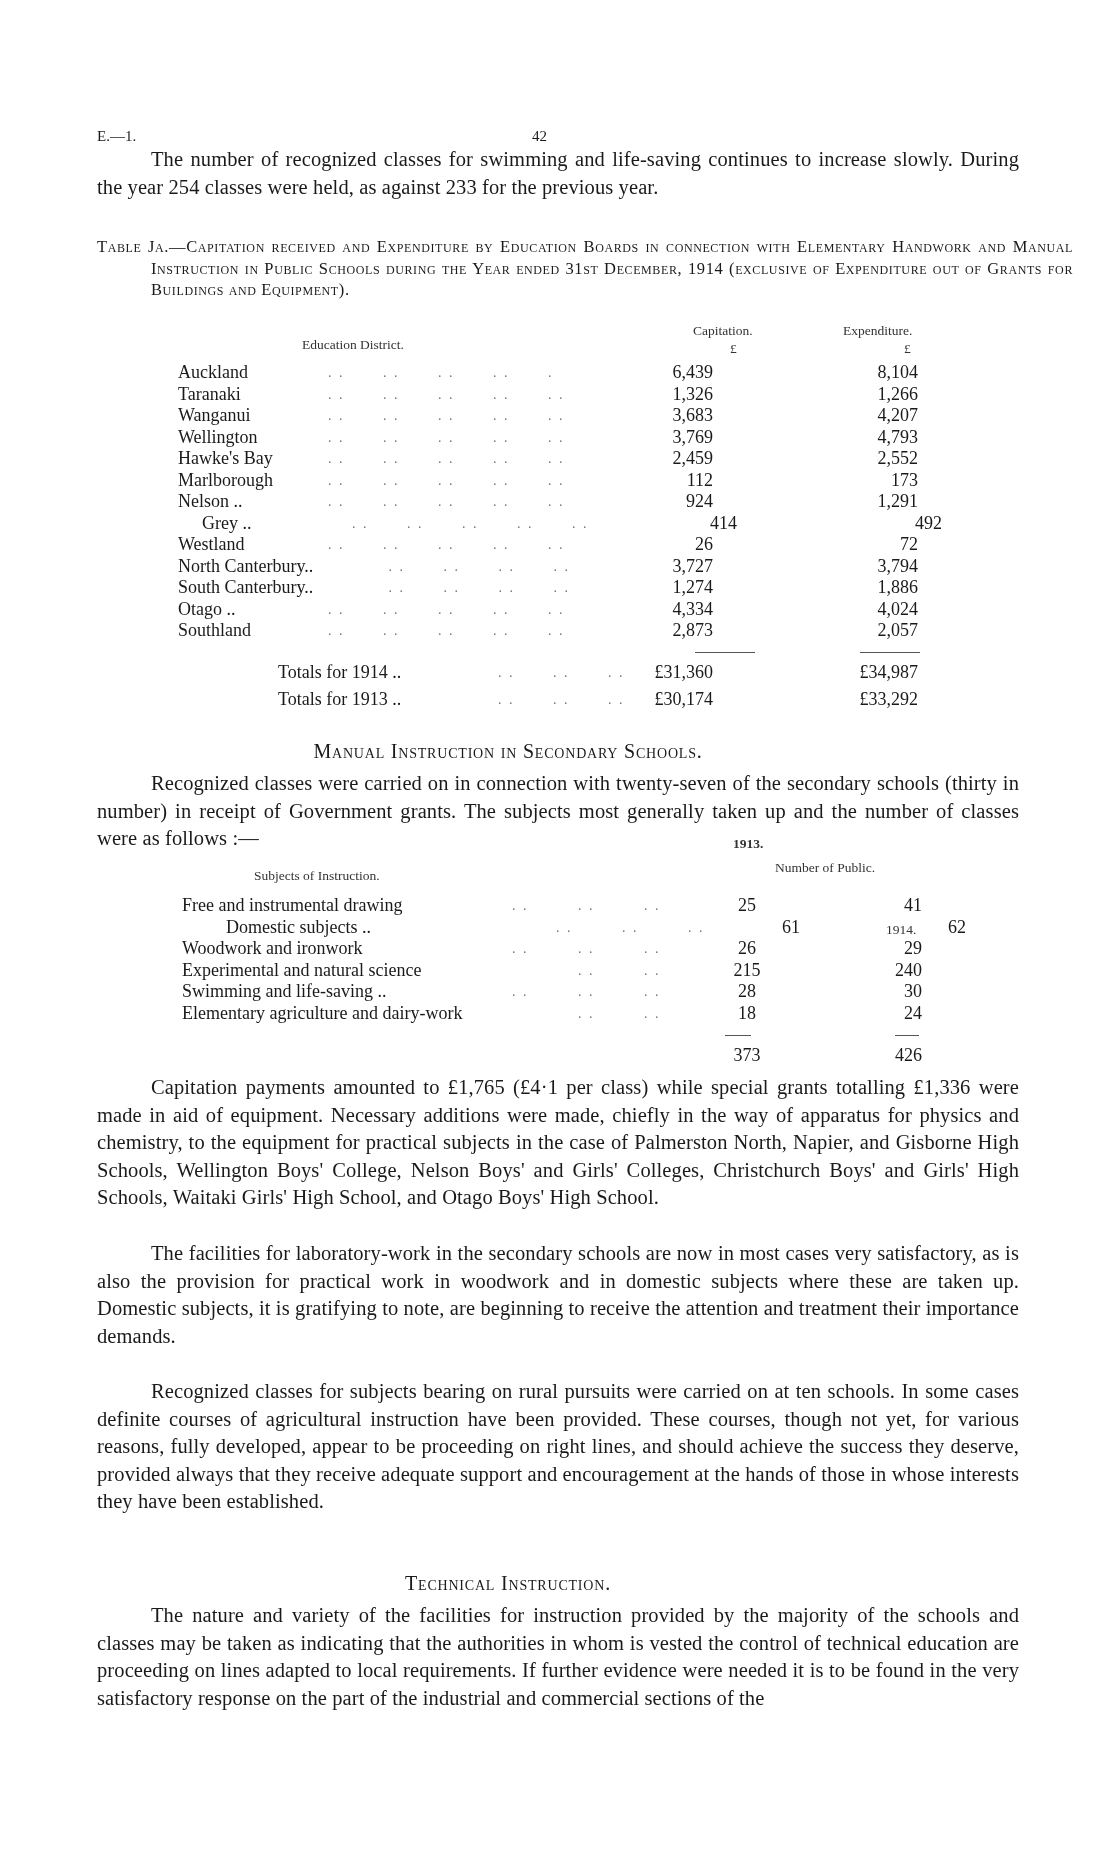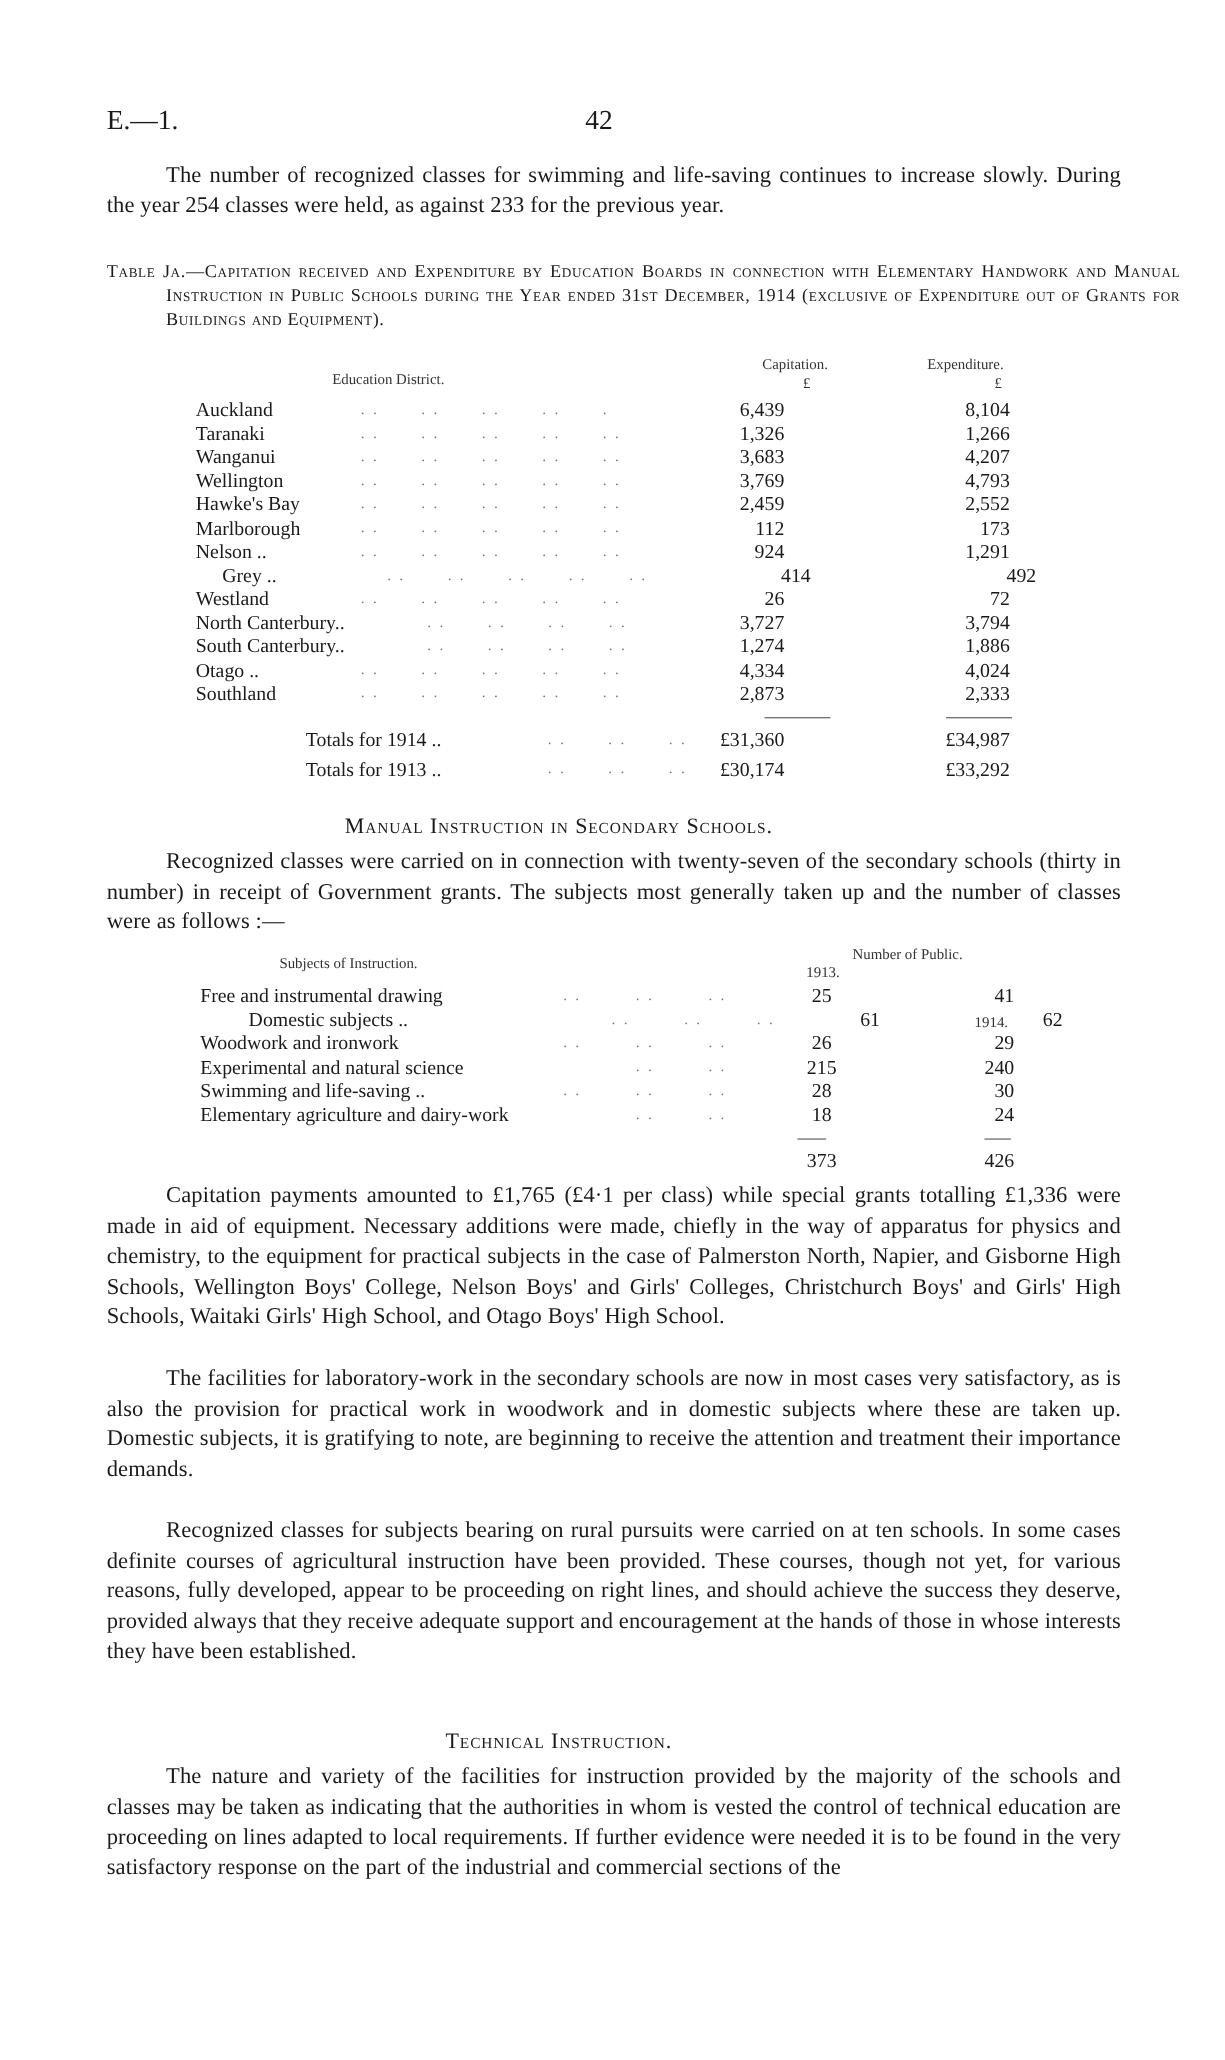--- a/index.html
+++ b/index.html
@@ -1,19 +1,19 @@
 <!DOCTYPE html>
 <html><head>
 <meta charset="utf-8">
 <style>
   html, body { margin:0; padding:0; background:#ffffff; }
   body { width:1114px; height:1873px; position:relative; overflow:hidden;
          font-family:"Liberation Serif","DejaVu Serif",serif; color:#1a1a1a; }
   .abs { position:absolute; }
-  .hdr { font-size:25px; }
+  .hdr { font-size:15px;margin-top:32px; }
   .para { position:absolute; left:97px; width:922px; font-size:20.5px; line-height:27.5px;
           text-align:justify; text-indent:54px; letter-spacing:0.1px; }
   .ttitle { position:absolute; left:97px; width:922px; font-size:16.5px; line-height:21.5px;
             font-variant:small-caps; text-align:justify; padding-left:54px; text-indent:-54px;
             letter-spacing:0.6px; }
   .colhead { font-size:13.5px; color:#333; }
   .row { position:absolute; left:178px; width:740px; height:22px; font-size:18px; }
   .row .name { position:absolute; left:0; white-space:nowrap; }
   .row .dots { position:absolute; left:150px; width:440px; color:#777; letter-spacing:2px; font-size:14px; top:3px; white-space:nowrap; }
   .row .v1 { position:absolute; right:205px; width:90px; text-align:right; }
@@ -113,21 +113,21 @@
   <div class="row" style="top:598.5px;">
       <span class="name">Otago ..</span>
       <span class="dots">. .&nbsp;&nbsp;&nbsp;&nbsp;&nbsp;&nbsp;&nbsp;. .&nbsp;&nbsp;&nbsp;&nbsp;&nbsp;&nbsp;&nbsp;. .&nbsp;&nbsp;&nbsp;&nbsp;&nbsp;&nbsp;&nbsp;. .&nbsp;&nbsp;&nbsp;&nbsp;&nbsp;&nbsp;&nbsp;. .</span>
       <span class="v1">4,334</span>
       <span class="v2">4,024</span>
     </div>
   <div class="row" style="top:620px;">
       <span class="name">Southland</span>
       <span class="dots">. .&nbsp;&nbsp;&nbsp;&nbsp;&nbsp;&nbsp;&nbsp;. .&nbsp;&nbsp;&nbsp;&nbsp;&nbsp;&nbsp;&nbsp;. .&nbsp;&nbsp;&nbsp;&nbsp;&nbsp;&nbsp;&nbsp;. .&nbsp;&nbsp;&nbsp;&nbsp;&nbsp;&nbsp;&nbsp;. .</span>
       <span class="v1">2,873</span>
-      <span class="v2">2,333</span>
+      <span class="v2">2,057</span>
     </div>
 </div>
 
 <div class="rule" style="left:695px; top:652px; width:60px;"></div>
 <div class="rule" style="left:860px; top:652px; width:60px;"></div>
 
 <div class="row" style="top:662px;">
     <span class="name" style="left:100px;">Totals for 1914 ..</span>
     <span class="dots" style="left:320px; width:270px;">. .&nbsp;&nbsp;&nbsp;&nbsp;&nbsp;&nbsp;&nbsp;. .&nbsp;&nbsp;&nbsp;&nbsp;&nbsp;&nbsp;&nbsp;. .</span>
     <span class="v1">£31,360</span>
@@ -138,21 +138,21 @@
     <span class="dots" style="left:320px; width:270px;">. .&nbsp;&nbsp;&nbsp;&nbsp;&nbsp;&nbsp;&nbsp;. .&nbsp;&nbsp;&nbsp;&nbsp;&nbsp;&nbsp;&nbsp;. .</span>
     <span class="v1">£30,174</span>
     <span class="v2">£33,292</span>
   </div>
 
 <div class="sectionhead" style="top:740px;">Manual Instruction in Secondary Schools.</div>
 <div class="para" style="top:770px;">Recognized classes were carried on in connection with twenty-seven of the secondary schools (thirty in number) in receipt of Government grants. The subjects most generally taken up and the number of classes were as follows :—</div>
 
 <div class="abs colhead" style="left:254px; top:868px;">Subjects of Instruction.</div>
 <div class="abs colhead" style="left:775px; top:860px;">Number of Public.</div>
-<div class="abs colhead" style="left:733px; top:876px;">1913.</div>
+<div class="abs colhead" style="left:733px; top:836px;font-weight:bold;">1913.</div>
 <div class="abs colhead" style="left:886px; top:922px;">1914.</div>
 
 <div>
   <div class="srow" style="top:895px;">
       <span class="name">Free and instrumental drawing</span>
       <span class="dots">. .&nbsp;&nbsp;&nbsp;&nbsp;&nbsp;&nbsp;&nbsp;&nbsp;&nbsp;. .&nbsp;&nbsp;&nbsp;&nbsp;&nbsp;&nbsp;&nbsp;&nbsp;&nbsp;. .</span>
       <span class="v1">25</span>
       <span class="v2">41</span>
     </div>
   <div class="srow" style="top:916.5px;margin-left:44px;">

